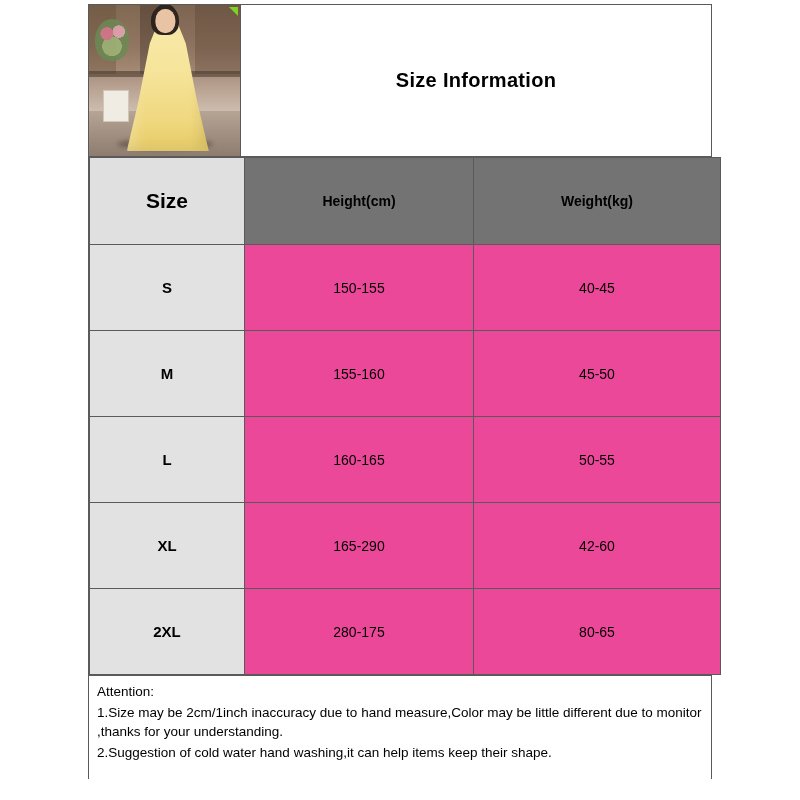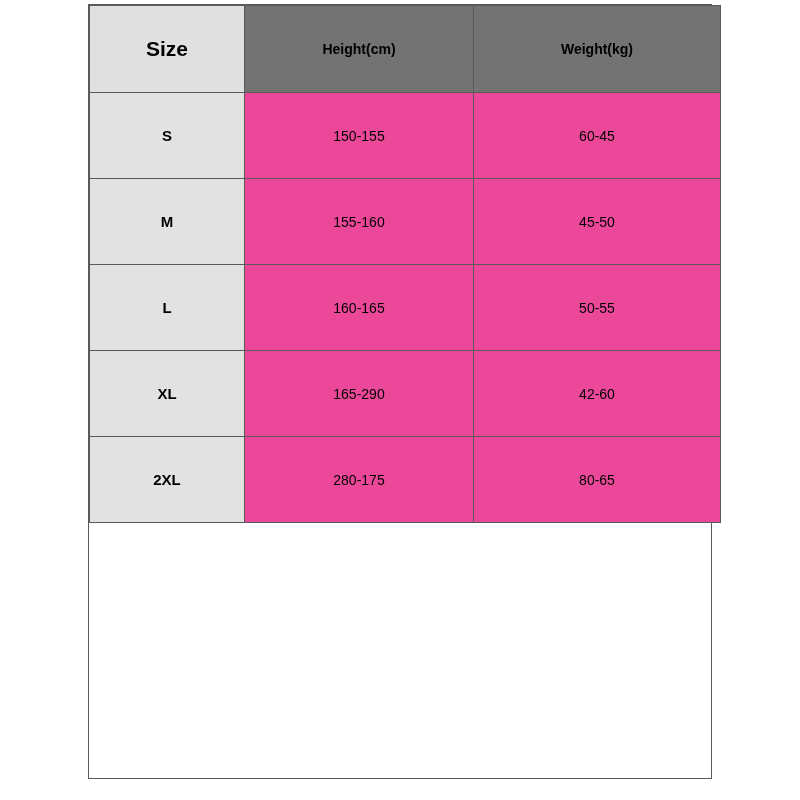--- a/index.html
+++ b/index.html
@@ -221,34 +221,52 @@
     line-height: 1.45;
     color: #000;
   }
 </style>
 </head>
 <body>
 
 <div class="page">
   <div class="chart">
 
+    <div class="top-band">
+      <div class="model-photo">
+        <div class="photo-bg"></div>
+        <div class="photo-wall"></div>
+        <div class="photo-shelf"></div>
+        <div class="photo-floor"></div>
+        <div class="photo-flowers"></div>
+        <div class="photo-shadow"></div>
+        <div class="photo-dress"></div>
+        <div class="photo-hair"></div>
+        <div class="photo-head"></div>
+        <div class="photo-bag"></div>
+        <div class="corner-mark"></div>
+      </div>
+      <div class="title-cell">
+        <div class="title-text">Size Information</div>
+      </div>
+    </div>
 
     <table class="size-table">
       <thead>
         <tr>
           <th class="col-size">Size</th>
           <th class="col-h">Height(cm)</th>
           <th class="col-w">Weight(kg)</th>
         </tr>
       </thead>
       <tbody>
         <tr>
           <td class="c-size">S</td>
           <td class="c-val">150-155</td>
-          <td class="c-val">60-45</td>
+          <td class="c-val">40-45</td>
         </tr>
         <tr>
           <td class="c-size">M</td>
           <td class="c-val">155-160</td>
           <td class="c-val">45-50</td>
         </tr>
         <tr>
           <td class="c-size">L</td>
           <td class="c-val">160-165</td>
           <td class="c-val">50-55</td>
@@ -259,15 +277,20 @@
           <td class="c-val">42-60</td>
         </tr>
         <tr>
           <td class="c-size">2XL</td>
           <td class="c-val">280-175</td>
           <td class="c-val">80-65</td>
         </tr>
       </tbody>
     </table>
 
+    <div class="attention">
+      <p>Attention:</p>
+      <p>1.Size may be 2cm/1inch inaccuracy due to hand measure,Color may be little different due to monitor ,thanks for your understanding.</p>
+      <p>2.Suggestion of cold water hand washing,it can help items keep their shape.</p>
+    </div>
 
   </div>
 </div>
 
 </body></html>

